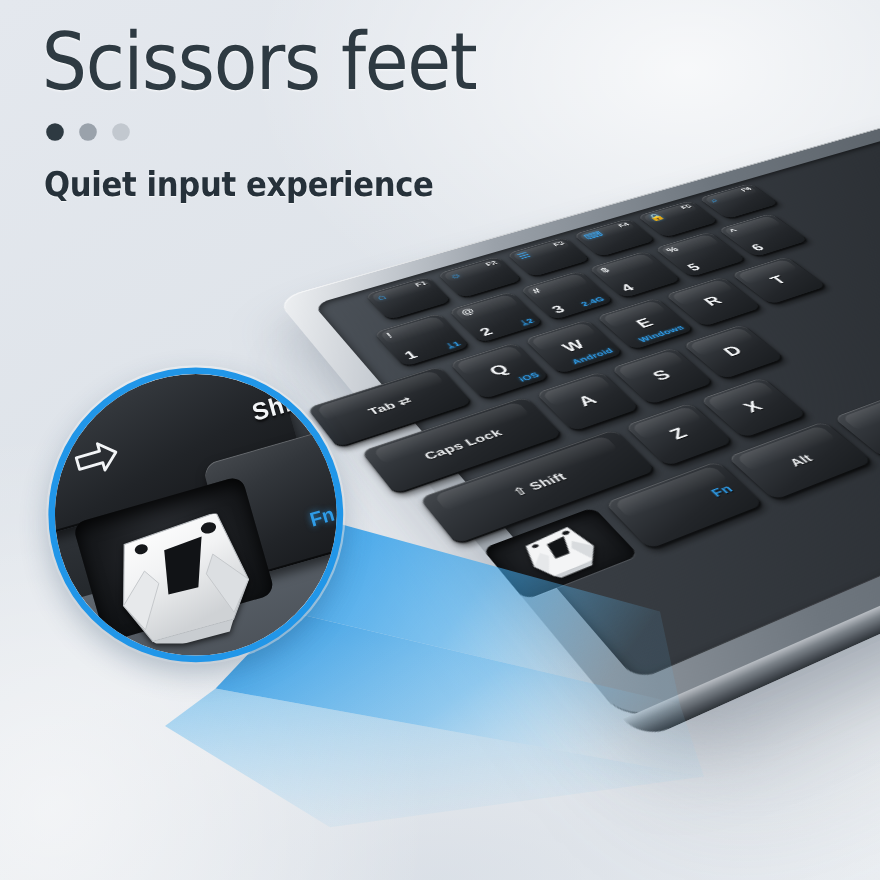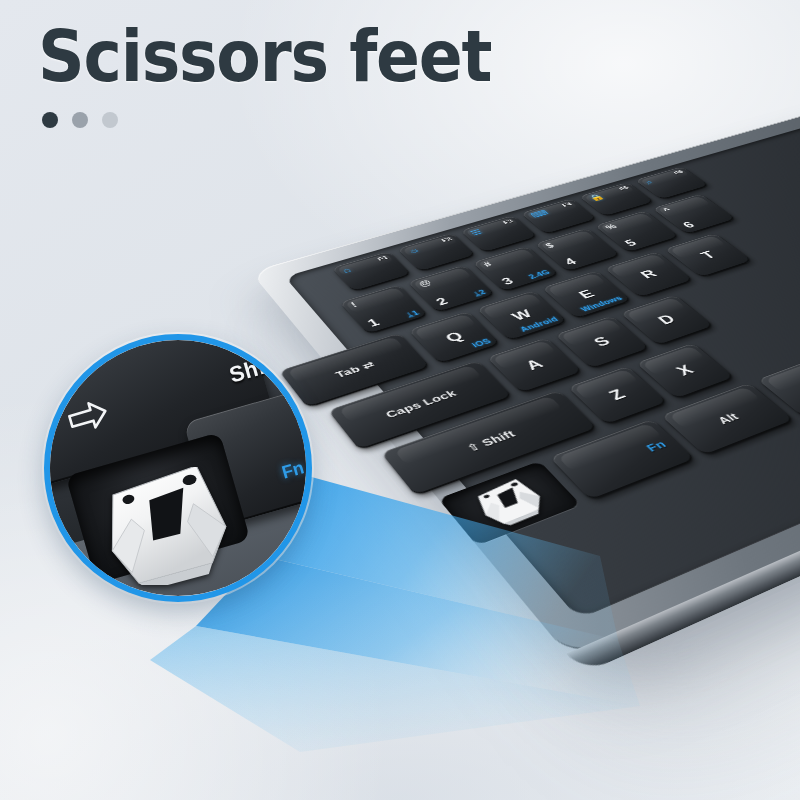--- a/index.html
+++ b/index.html
@@ -33,21 +33,21 @@
     position: absolute;
     left: 38px;
     top: 22px;
     width: 610px;
     z-index: 40;
   }
   .headline h1 {
     margin: 0;
     font-size: 72px;
     line-height: .95;
-    font-weight: 700;
+    font-weight: 400;
     color: #2e3a42;
     letter-spacing: -1.2px;
     text-shadow: 0 1px 2px rgba(255,255,255,.85);
     font-family: "DejaVu Sans Condensed", "Liberation Sans Narrow", "Liberation Sans", sans-serif;
   }
   .headline h1 .l2 { display: block; }
 
   .dots {
     display: flex;
     gap: 14px;
@@ -553,15 +553,16 @@
 
   <div class="headline">
     <h1>
       <span class="l1">Scissors feet</span>
     </h1>
     <div class="dots" id="dots-row">
         <span class="dot" style="background: rgb(46, 58, 66);"></span>
         <span class="dot" style="background: rgb(154, 162, 171);"></span>
         <span class="dot" style="background: rgb(194, 200, 207);"></span>
       </div>
+    <div class="subhead">Quiet input experience</div>
   </div>
 
 </div>
 
 </body></html>

